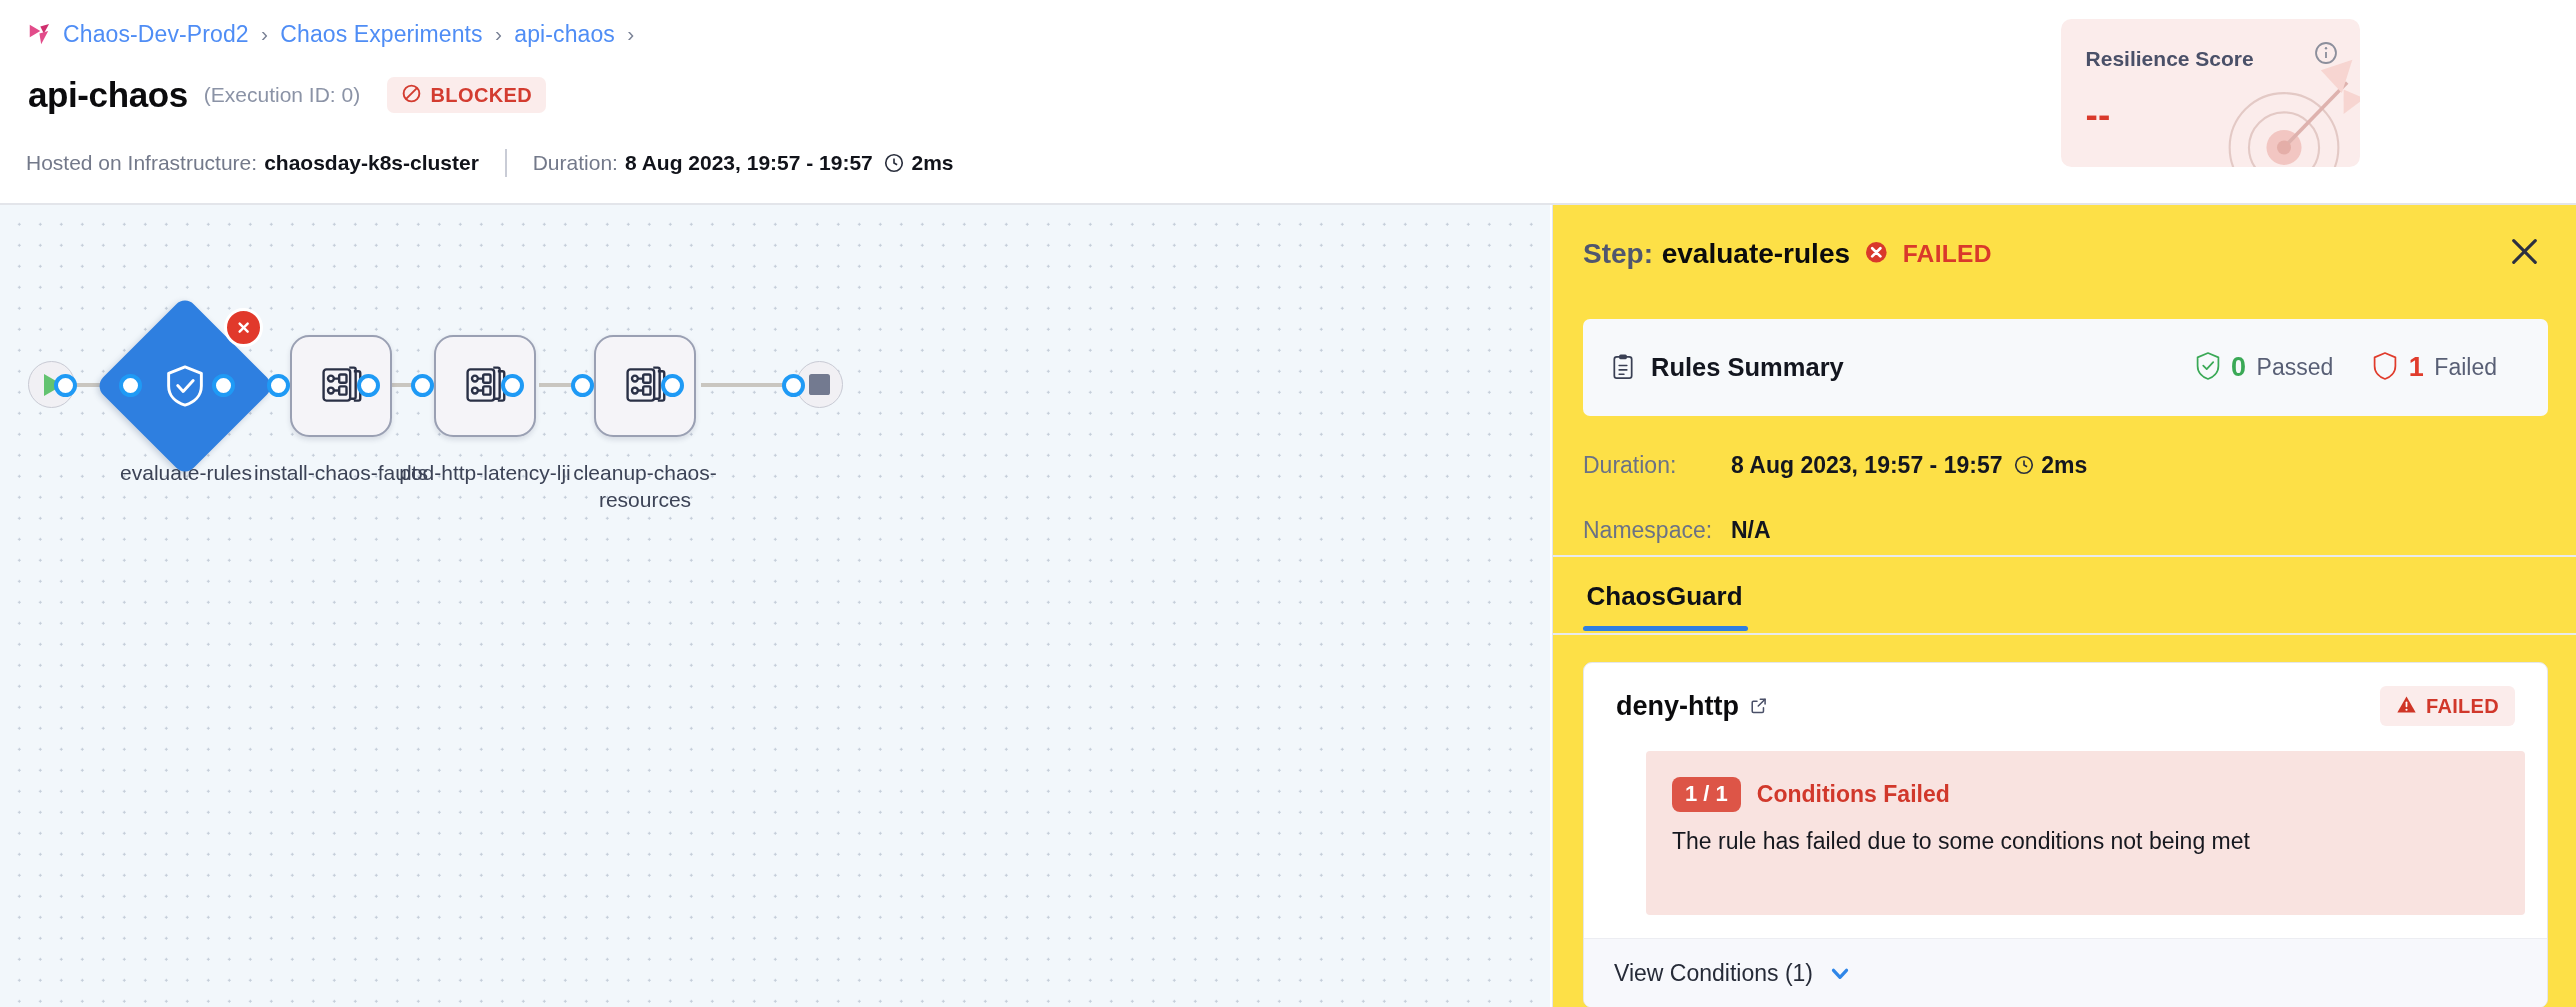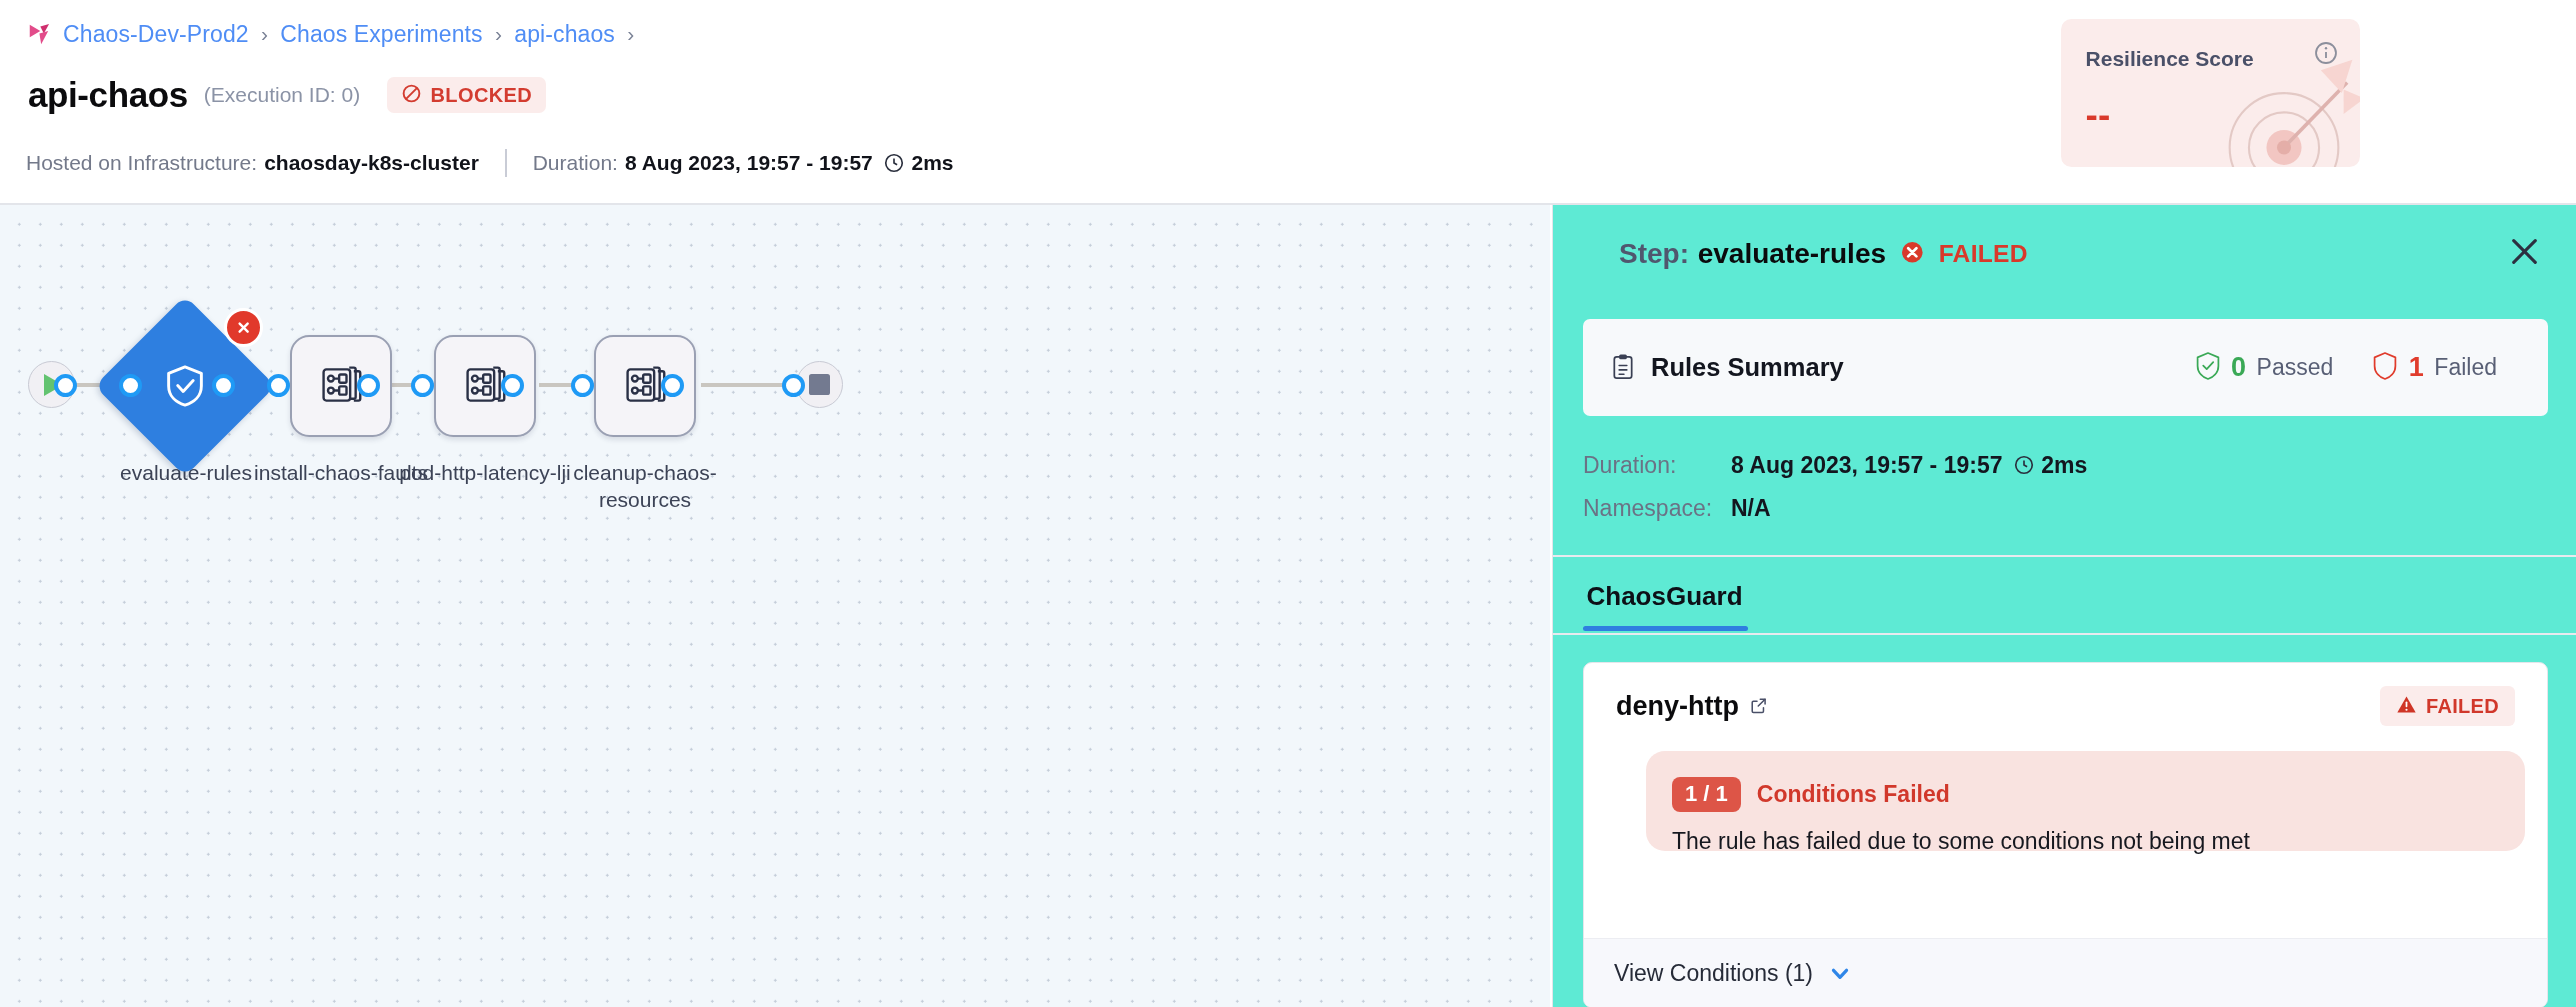--- a/index.html
+++ b/index.html
@@ -87,21 +87,21 @@
   }
 
   .node-label {
     position:absolute; text-align:center; font-size:21px; line-height:1.28; color:#3c4356;
     width:176px; top:255px;
   }
 
   
   .panel {
     position:absolute; left:1552px; top:205px; width:1024px; height:803px;
-    background:#5eead4; border-left:1.8px solid #e3e5ea; overflow:hidden;padding-left:36px;
+    background:#fde047; border-left:1.8px solid #e3e5ea; overflow:hidden;
   }
   .panel-head { position:relative; height:105px; }
   .panel-title { position:absolute; left:30px; top:33px; display:flex; align-items:center; gap:14px; }
   .pt-prefix { font-size:28px; color:#50566e; font-weight:600; }
   .pt-name { font-size:28px; color:#0b0b0d; font-weight:700; margin-left:-5.3px; }
   .pt-status { font-size:24.6px; color:#d9392b; font-weight:600; letter-spacing:0.3px; }
   .panel-close { position:absolute; right:33px; top:28px; width:37px; height:37px; cursor:pointer; }
 
   .rules-card {
     position:absolute; left:30px; top:114px; width:965px; height:97px;
@@ -113,42 +113,42 @@
   .rules-stat { display:flex; align-items:center; gap:10.5px; }
   .stat-num { font-size:27px; font-weight:700; }
   .stat-num.pass { color:#3aa956; }
   .stat-num.fail { color:#e03c2c; }
   .stat-word { font-size:23px; color:#585f75; }
 
   .kv { position:absolute; left:30px; display:flex; align-items:center; height:32px; }
   .kv-key { font-size:23px; color:#6b7285; width:148px; }
   .kv-val { font-size:23px; color:#13161f; font-weight:600; display:flex; align-items:center; }
   .kv1 { top:244px; }
-  .kv2 { top:287px; }
+  .kv2 { top:309px; }
 
   .panel-sep { position:absolute; left:0; top:350px; width:1024px; height:1.8px; background:#e8eaee; }
 
   .tabs { position:absolute; left:30px; top:360px; display:flex; gap:35px; }
   .tab { position:relative; padding:16px 10.5px 19.3px 3.5px; font-size:26px; color:#0d1017; font-weight:700; cursor:pointer; }
   .tab.active::after { content:""; position:absolute; left:0; right:5.3px; bottom:0; height:5.3px; background:#2f7fe0; border-radius:2.6px; }
   .tabs-rule { position:absolute; left:0; top:428px; width:1024px; height:1.8px; background:#e8eaee; }
 
   .rule-card {
     position:absolute; left:30px; top:457px; width:965px; height:346px;
     background:#fff; border:1.8px solid #e4e6eb; border-radius:8.8px; overflow:hidden;text-decoration:underline;
   }
   .rule-head { position:relative; height:88px; }
   .rule-name { position:absolute; left:32px; top:28px; display:flex; align-items:center; gap:10.5px;
                font-size:27px; font-weight:700; color:#0b0b0d; cursor:pointer; }
   .failed-badge { position:absolute; right:32px; top:23px; display:flex; align-items:center; gap:8.8px;
                   background:#fbeceb; border-radius:6.2px; padding:8px 16px; }
   .failed-badge .fb-text { font-size:20px; font-weight:700; color:#d1382b; letter-spacing:0.3px; }
 
-  .cond-box { position:absolute; left:62px; top:88px; width:879px; height:100px;
-              background:#f9e3e0; border-radius:19px; }
+  .cond-box { position:absolute; left:62px; top:88px; width:879px; height:164px;
+              background:#f9e3e0; border-radius:4px; }
   .cond-top { position:absolute; left:26px; top:26px; display:flex; align-items:center; gap:16px; }
   .cond-pill { background:#dd5547; color:#fff; border-radius:8px; padding:4.4px 13px; font-size:22px; font-weight:700; }
   .cond-label { font-size:23px; color:#d1382b; font-weight:600; }
   .cond-msg { position:absolute; left:26px; top:77px; font-size:23px; color:#16181f; }
 
   .rule-footer { position:absolute; left:0; bottom:0; width:965px; height:69px;
                  background:#f7f8fc; border-top:1.8px solid #ecedf2; display:flex; align-items:center; }
   .rule-footer .vc-text { margin-left:30px; font-size:23px; color:#262b38; cursor:pointer; }
   .vc-chevron { margin-left:14px; display:inline-flex; cursor:pointer; }
 </style>

